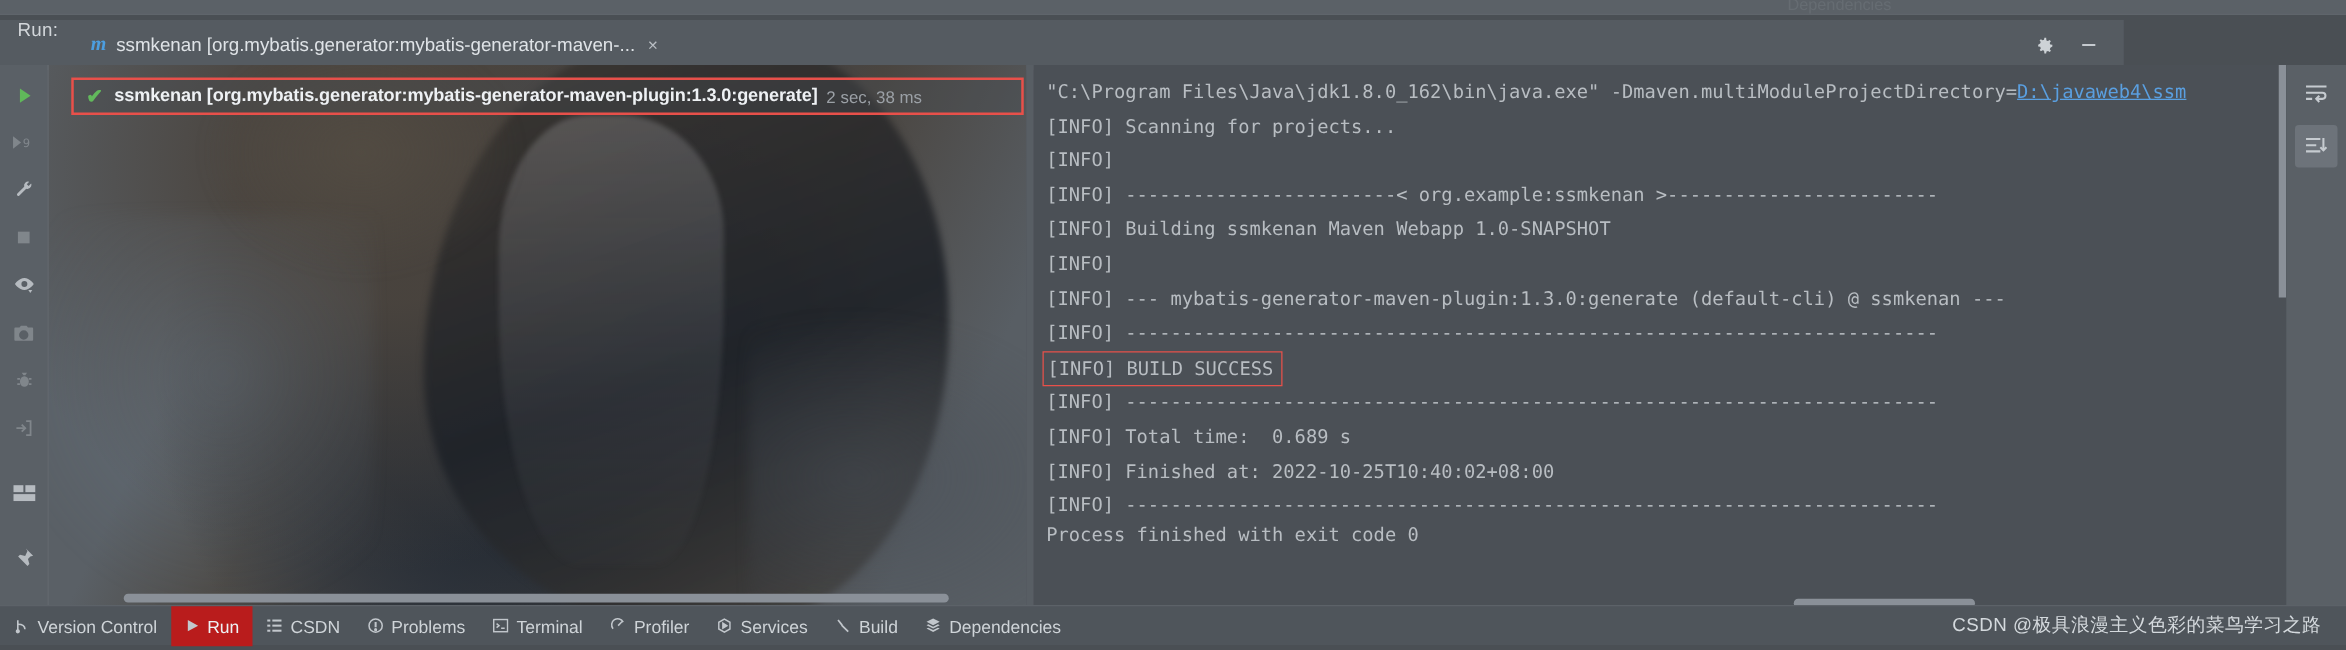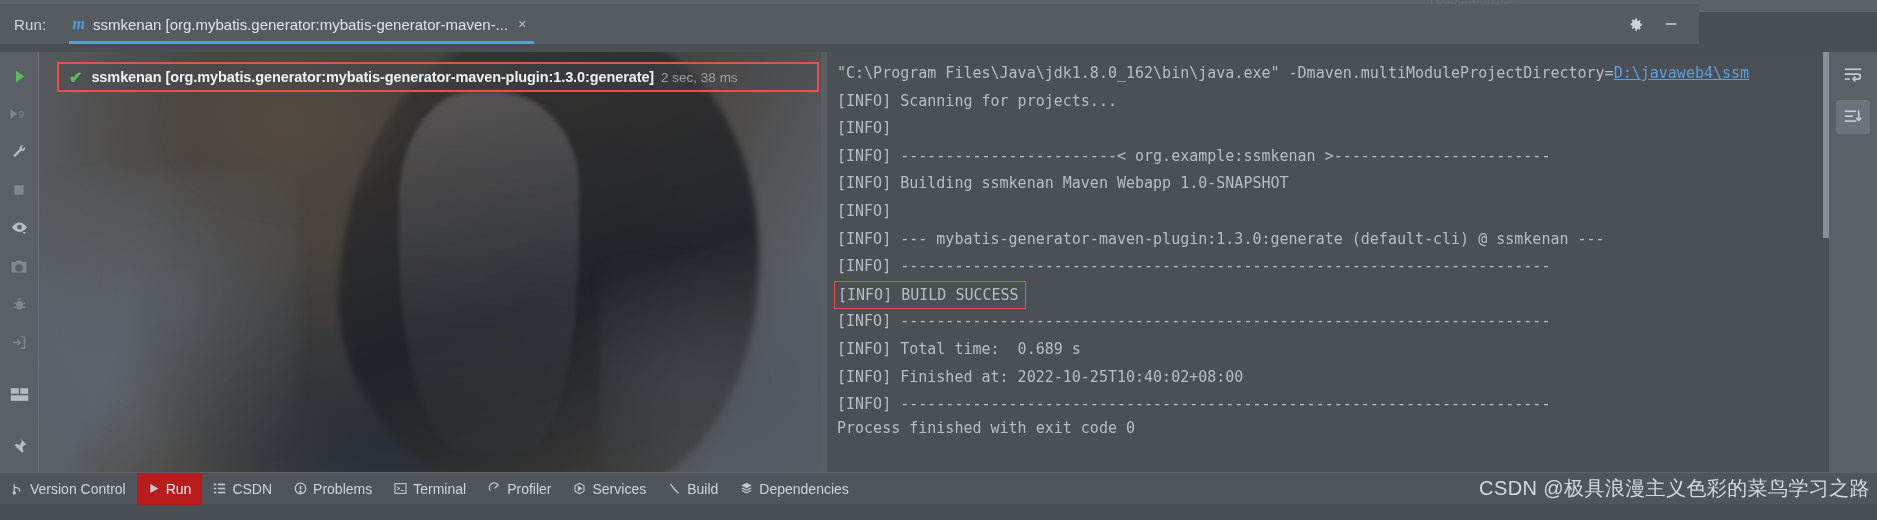--- a/index.html
+++ b/index.html
@@ -22,23 +22,23 @@
     border-bottom:1px solid #5f656b;
   }
   .top-strip-ghost {
     position:absolute; top:-4px; left:1430px;
     font-size:13px; color:#6f767c; white-space:nowrap;
     opacity:.55;
   }
 
   
   .run-header {
-    position:absolute; top:4px; left:0; width:1699px; height:40px;
+    position:absolute; top:16px; left:0; width:1699px; height:40px;
     background:#555b61;
-    display:flex; align-items:center;
+    display:flex; align-items:flex-start;
   }
   .run-label {
     margin-left:14px; font-size:15px; color:#d2d6da; letter-spacing:.2px;
   }
   .run-tab {
     position:relative;
     margin-left:22px;
     height:40px;
     display:flex; align-items:center;
     padding:0 8px 0 4px;
@@ -203,35 +203,35 @@
   }
   .right-icon {
     width:34px; height:34px; margin-bottom:8px;
     display:flex; align-items:center; justify-content:center;
     color:#c6cbd0; cursor:pointer; border-radius:3px;
   }
   .right-icon.active { background:#6d737a; }
 
   
   .status-bar {
-    position:absolute; left:0; bottom:16px; width:1877px; height:32px;
+    position:absolute; left:0; bottom:4px; width:1877px; height:32px;
     background:#4f555b;
     display:flex; align-items:center;
     border-top:1px solid #5c6268;
   }
   .status-item {
     display:flex; align-items:center; gap:6px;
     padding:0 11px; height:32px; cursor:pointer;
     font-size:14px; color:#cfd4d8; white-space:nowrap;
   }
   .status-item.selected { background:#b91c1c; color:#eef1f4; }
   .status-item .si { font-size:13px; color:#c2c7cc; display:inline-block; }
   .status-spacer { flex:1; }
   .watermark {
-    font-size:20px; color:#d4d9dd; padding-right:7px; white-space:nowrap;
+    font-size:15px; color:#d4d9dd; padding-right:20px; white-space:nowrap;
     letter-spacing:.4px;
     margin-left:17px;
   }
   svg { display:block; }
 </style>
 </head>
 <body>
 
 <div id="app">
 

